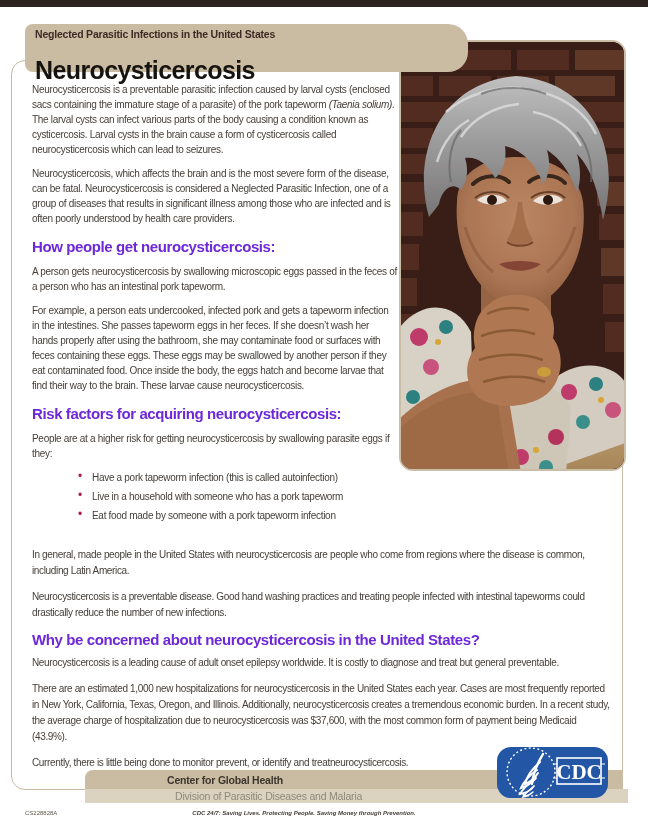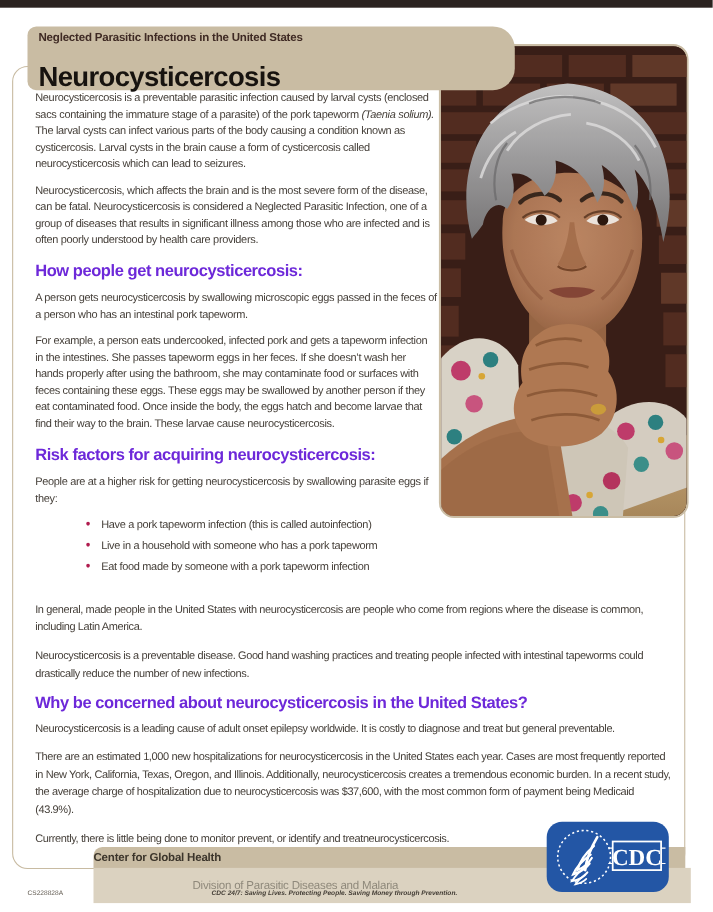--- a/index.html
+++ b/index.html
@@ -13,21 +13,21 @@
     position:absolute; left:0; top:0; width:648px; height:7px;
     background:#2b2320;
   }
   .content-panel {
     position:absolute; left:11px; top:60px; width:612px; height:730px;
     background:#ffffff;
     border:1.5px solid #c8bba2;
     border-radius:14px;
   }
   .header-band {
-    position:absolute; left:25px; top:24px; width:443px; height:58px;
+    position:absolute; left:25px; top:24px; width:443px; height:48px;
     background:#c9bca3;
     border-radius:8px 20px 20px 8px;
     padding:4px 0 0 10px;
     z-index:5;
   }
   .eyebrow {
     font-size:10.5px; font-weight:bold; color:#3f2a24; letter-spacing:-0.2px;
   }
   .doc-title {
     font-size:25px; font-weight:bold; color:#17130f; letter-spacing:-0.6px;
@@ -63,35 +63,35 @@
     position:absolute; left:32px; top:547px; width:578px; z-index:4;
   }
   .full-width p {
     font-size:10px; line-height:16px; letter-spacing:-0.35px;
     margin-bottom:10px;
   }
   .full-width h2.red-heading { margin:8px 0 6px 0; }
   .footer-band-1 {
     position:absolute; left:85px; top:770px; width:538px; height:19px;
     background:#c9bca3; border-radius:8px 0 0 0;
-    display:flex; align-items:center; z-index:6;
+    display:flex; align-items:center; padding-left:82px; z-index:6;
   }
   .footer-band-1 .band-text {
     font-size:10.5px; font-weight:bold; color:#3c352b; letter-spacing:-0.2px;
   }
   .footer-band-2 {
-    position:absolute; left:85px; top:789px; width:543px; height:32px;
+    position:absolute; left:85px; top:789px; width:543px; height:14px;
     background:#dbd2c0;
     display:flex; align-items:center; padding-left:90px; z-index:6;
   }
   .footer-band-2 .band-text {
     font-size:10.5px; color:#8f897b; letter-spacing:-0.2px;
   }
   .cdc-logo {
-    position:absolute; left:497px; top:747px; width:111px; height:64px;
+    position:absolute; left:497px; top:747px; width:111px; height:51px;
     background:#2356a5; border-radius:14px; z-index:7;
     display:flex; align-items:center; justify-content:center;
   }
   .doc-number {
     position:absolute; left:25px; top:810px; font-size:6px; color:#5f584e;
     letter-spacing:0; z-index:6;
   }
   .tagline {
     position:absolute; left:183px; top:810px; width:242px; text-align:center;
     font-size:6px; font-style:italic; font-weight:bold; color:#433d35; z-index:6;

